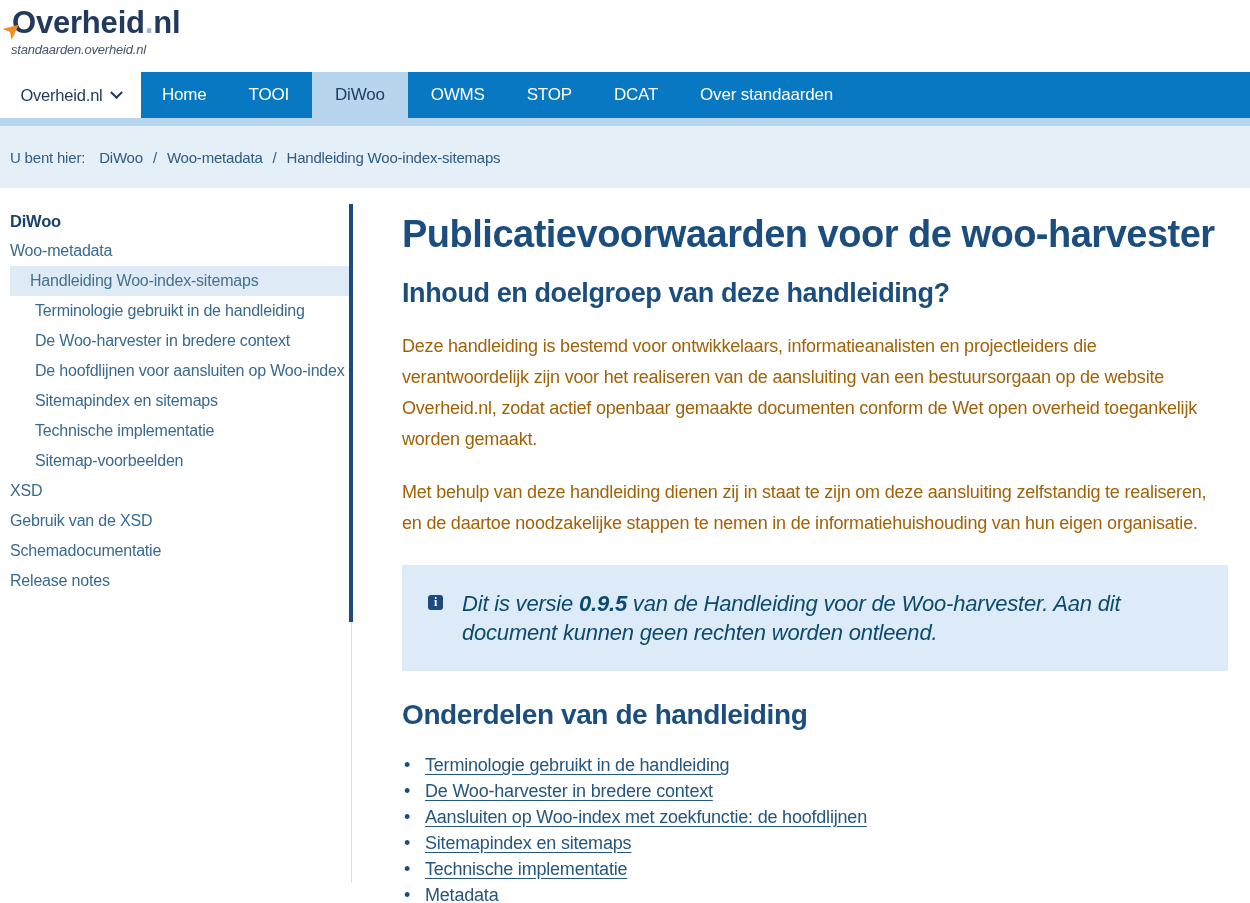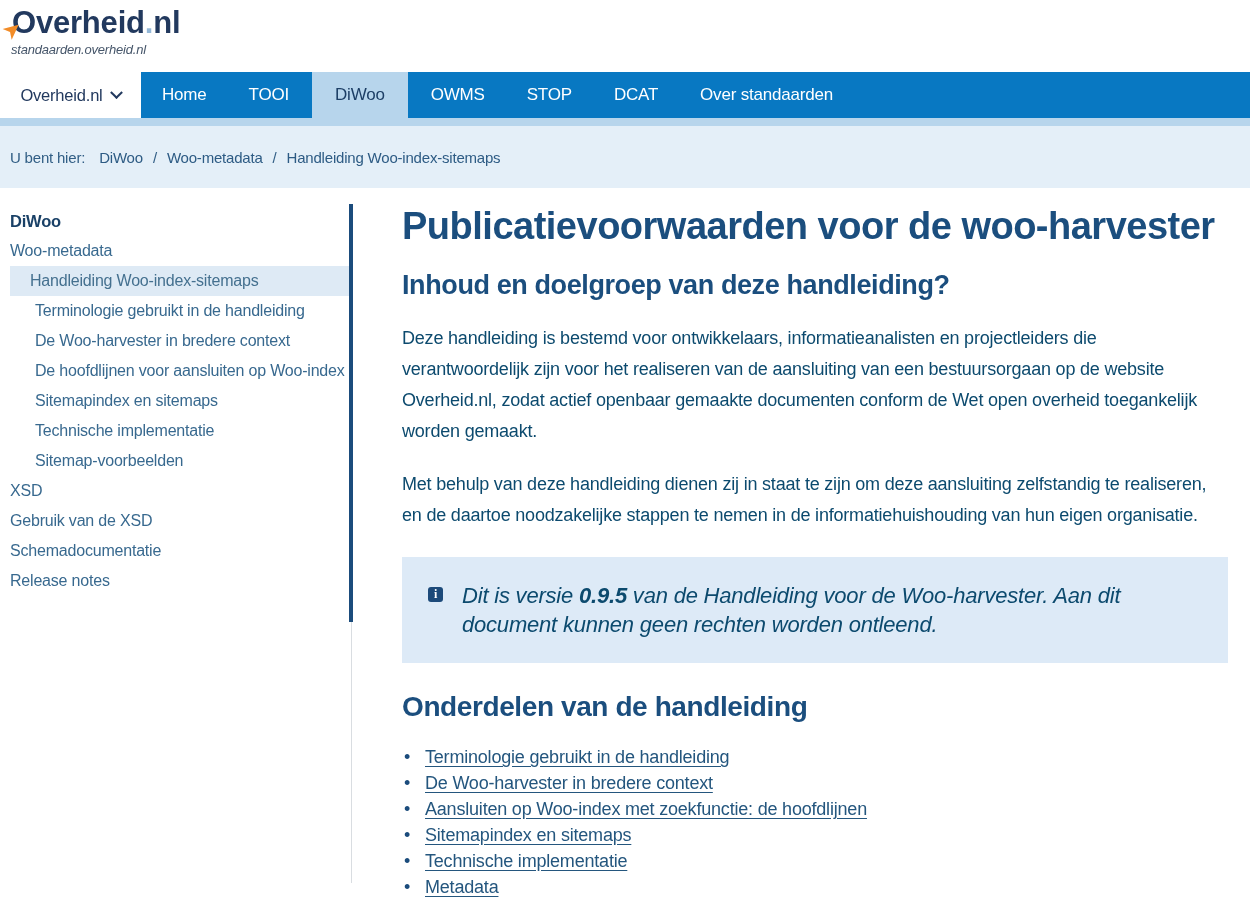--- a/index.html
+++ b/index.html
@@ -45,24 +45,24 @@
   .divider .seg-light { width:1px; height:261px; background:#d9dde1; }
   .content { margin-left:49px; width:826px; flex:none; }
   
   .side-item { font-size:16px; color:#38698f; padding:6px 0; cursor:pointer; line-height:18px; }
   .side-item.lvl0 { font-weight:bold; color:#1a4167; font-size:16.5px; }
   .side-item.lvl2 { padding-left:20px; }
   .side-item.lvl3 { padding-left:25px; }
   .side-item.active { background:#deeaf5; color:#44708f; }
   
   h1.page-title { font-size:38px; line-height:44px; color:#1b4e7e; letter-spacing:-0.5px;
-                  margin:0 0 0 0; }
+                  margin:8px 0 0 0; }
   h2.section-title { font-size:27px; line-height:32px; color:#1b4e7e; letter-spacing:-0.4px;
                      margin-top:21px; }
-  .content p { font-size:18px; line-height:31px; color:#0c4a6e; margin-top:22px; }
+  .content p { font-size:18px; line-height:31px; color:#a16207; margin-top:22px; }
   .infobox { background:#ddeaf7; margin-top:26px; padding:24px 56px 24px 26px;
              display:flex; gap:19px; min-height:96px; }
   .info-icon { flex:none; width:15px; height:15px; background:#1c4a7a; border-radius:3px;
                color:#fff; font-family:"Liberation Serif", serif; font-size:12px; font-weight:bold;
                display:flex; align-items:center; justify-content:center; margin-top:6px; }
   .infobox .info-text { font-size:22px; line-height:29px; color:#0c4a6e;font-style:italic; }
   h2.parts-title { font-size:28px; margin-top:28px; }
   ul.doc-links { list-style:none; margin-top:25px; }
   ul.doc-links li { position:relative; padding-left:23px; margin-bottom:8px;
                     font-size:18px; line-height:18px; }

